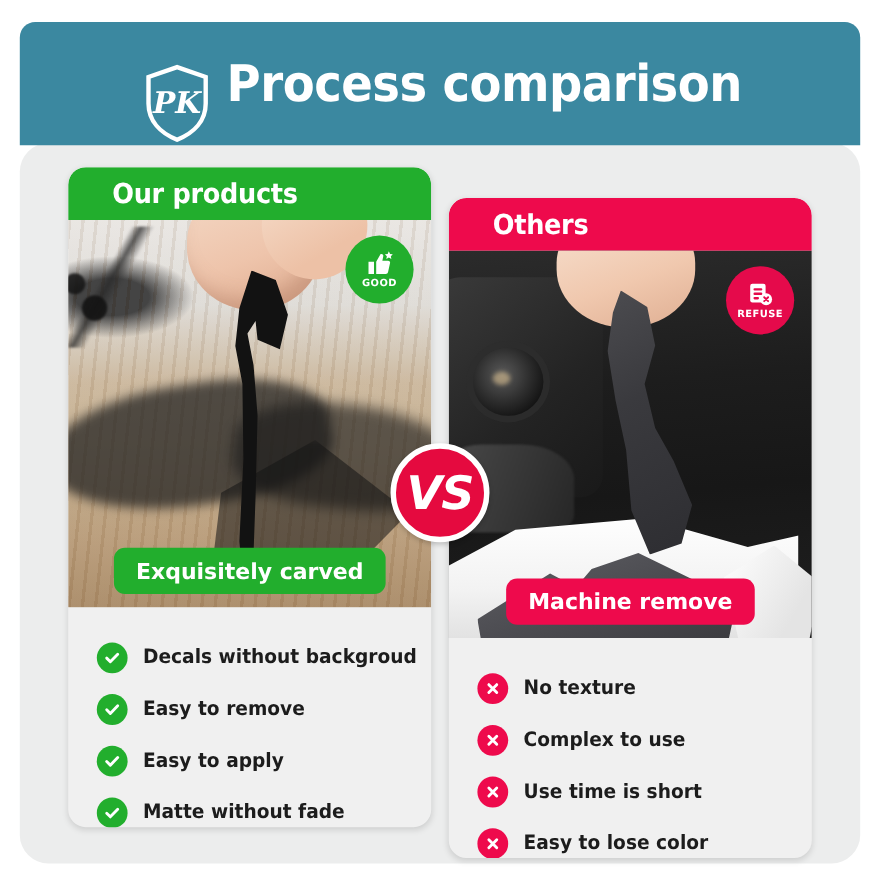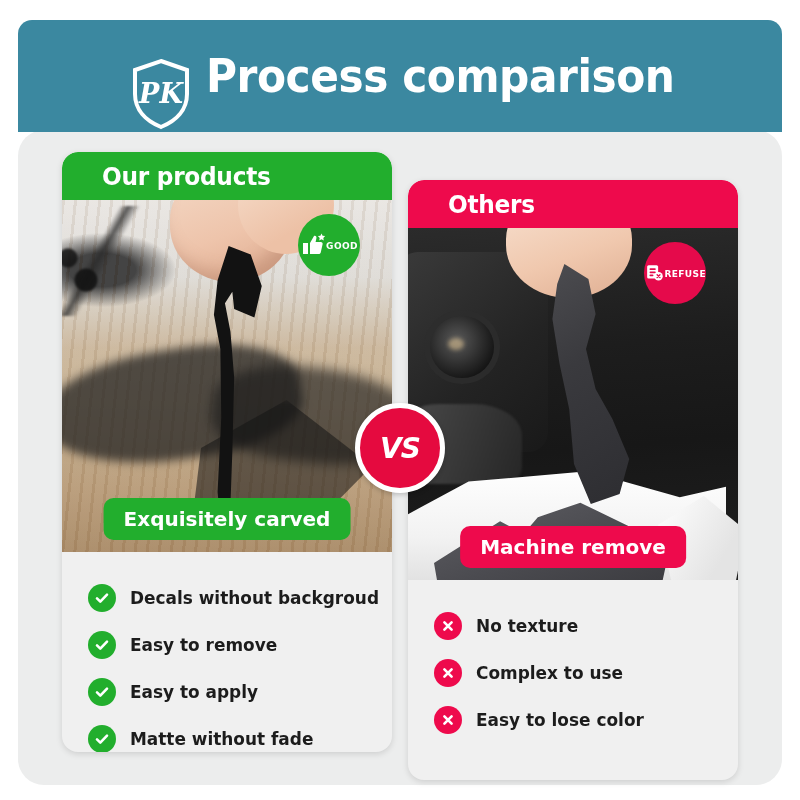--- a/index.html
+++ b/index.html
@@ -289,27 +289,27 @@
     width: 88px;
     height: 96px;
     background: linear-gradient(120deg, #ffffff 0%, #e4e4e4 70%);
     clip-path: polygon(0% 30%, 52% 0%, 100% 36%, 86% 100%, 16% 92%);
     filter: blur(0.4px);
   }
 
   
   .badge {
     position: absolute;
-    right: 32px;
+    right: 16px;
     top: 14px;
     width: 62px;
     height: 62px;
     border-radius: 50%;
     display: flex;
-    flex-direction: row;
+    flex-direction: column;
     align-items: center;
     justify-content: center;
     color: #ffffff;
   }
   .badge.good   { background: #22ae2d; }
   .badge.refuse { background: #e50a4b; }
   .badge-label {
     font-size: 9px;
     font-weight: bold;
     letter-spacing: 0.4px;
@@ -373,21 +373,21 @@
     width: 90px;
     height: 90px;
     border-radius: 50%;
     background: #e50a3f;
     border: 5px solid #ffffff;
     box-sizing: border-box;
     display: flex;
     align-items: center;
     justify-content: center;
     color: #ffffff;
-    font-size: 28px;
+    font-size: 42px;
     font-weight: bold;
     font-style: italic;
     font-family: "DejaVu Sans", sans-serif;
     letter-spacing: -1px;
     box-shadow: 0 2px 5px rgba(0,0,0,0.2);
     z-index: 20;
   }
 </style>
 </head>
 <body>
@@ -520,18 +520,26 @@
           </svg>
         </span>
         <span class="feature-text">Complex to use</span>
       </div>
       <div class="feature-row">
         <span class="feature-icon red">
           <svg width="16" height="16" viewBox="0 0 16 16">
             <path d="M4.4 4.4 L11.6 11.6 M11.6 4.4 L4.4 11.6" fill="none" stroke="#ffffff" stroke-width="2.6" stroke-linecap="round"></path>
           </svg>
         </span>
+        <span class="feature-text">Use time is short</span>
+      </div>
+      <div class="feature-row">
+        <span class="feature-icon red">
+          <svg width="16" height="16" viewBox="0 0 16 16">
+            <path d="M4.4 4.4 L11.6 11.6 M11.6 4.4 L4.4 11.6" fill="none" stroke="#ffffff" stroke-width="2.6" stroke-linecap="round"></path>
+          </svg>
+        </span>
         <span class="feature-text">Easy to lose color</span>
       </div>
     </div>
   </div>
 
 </div>
 
 </body></html>

